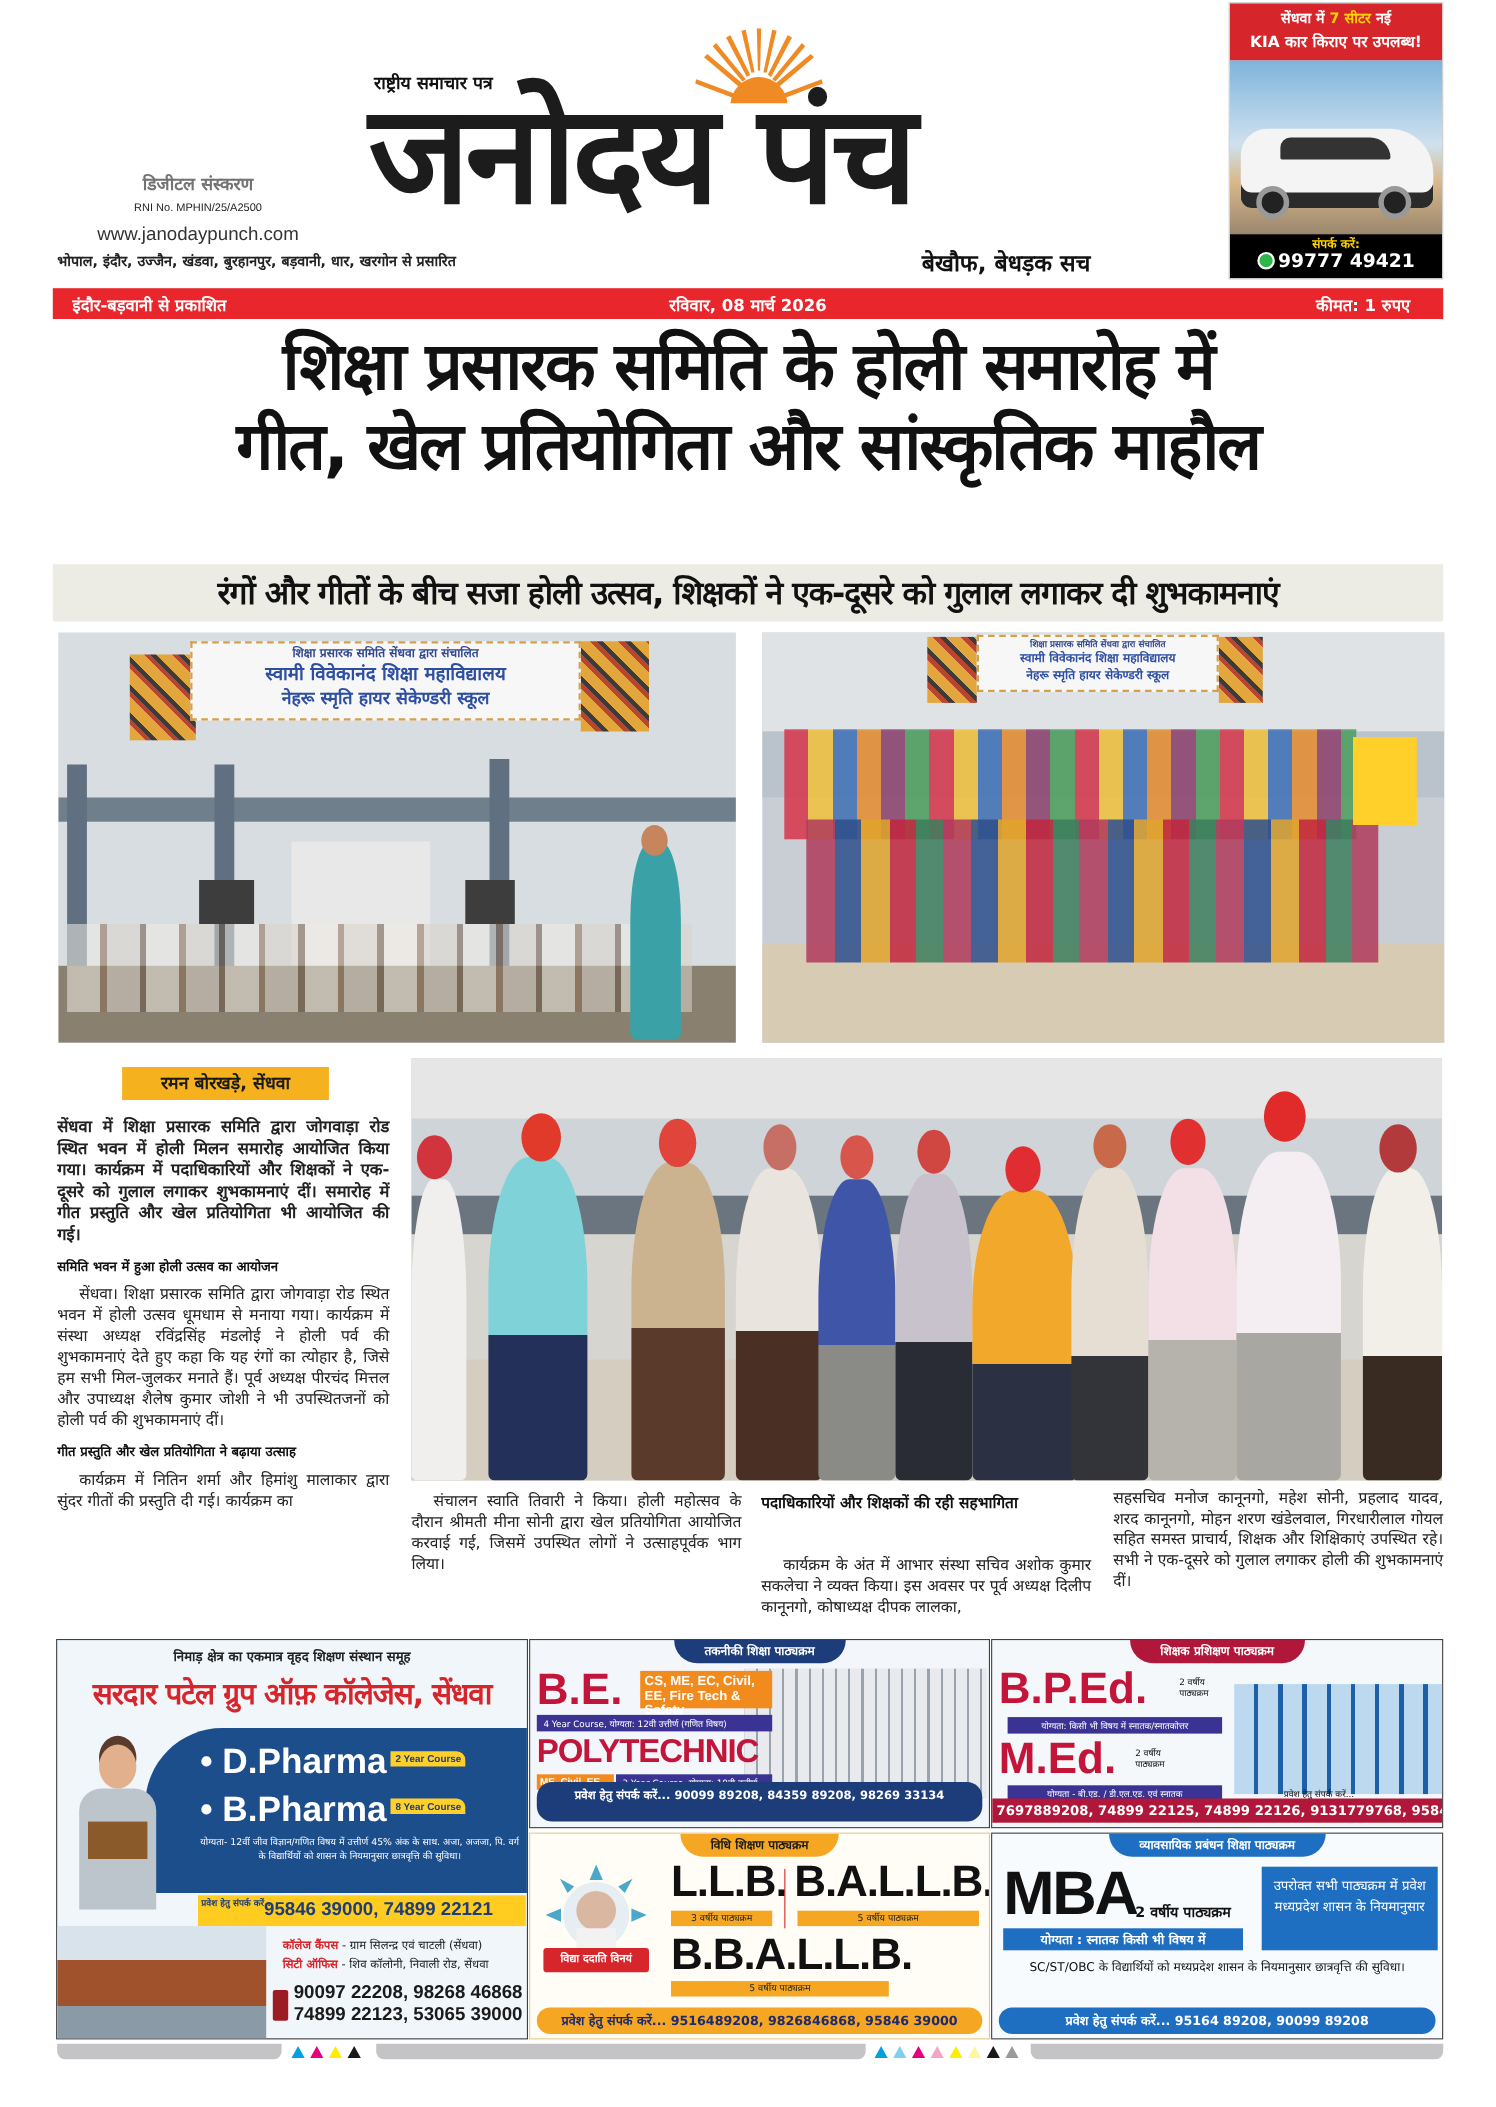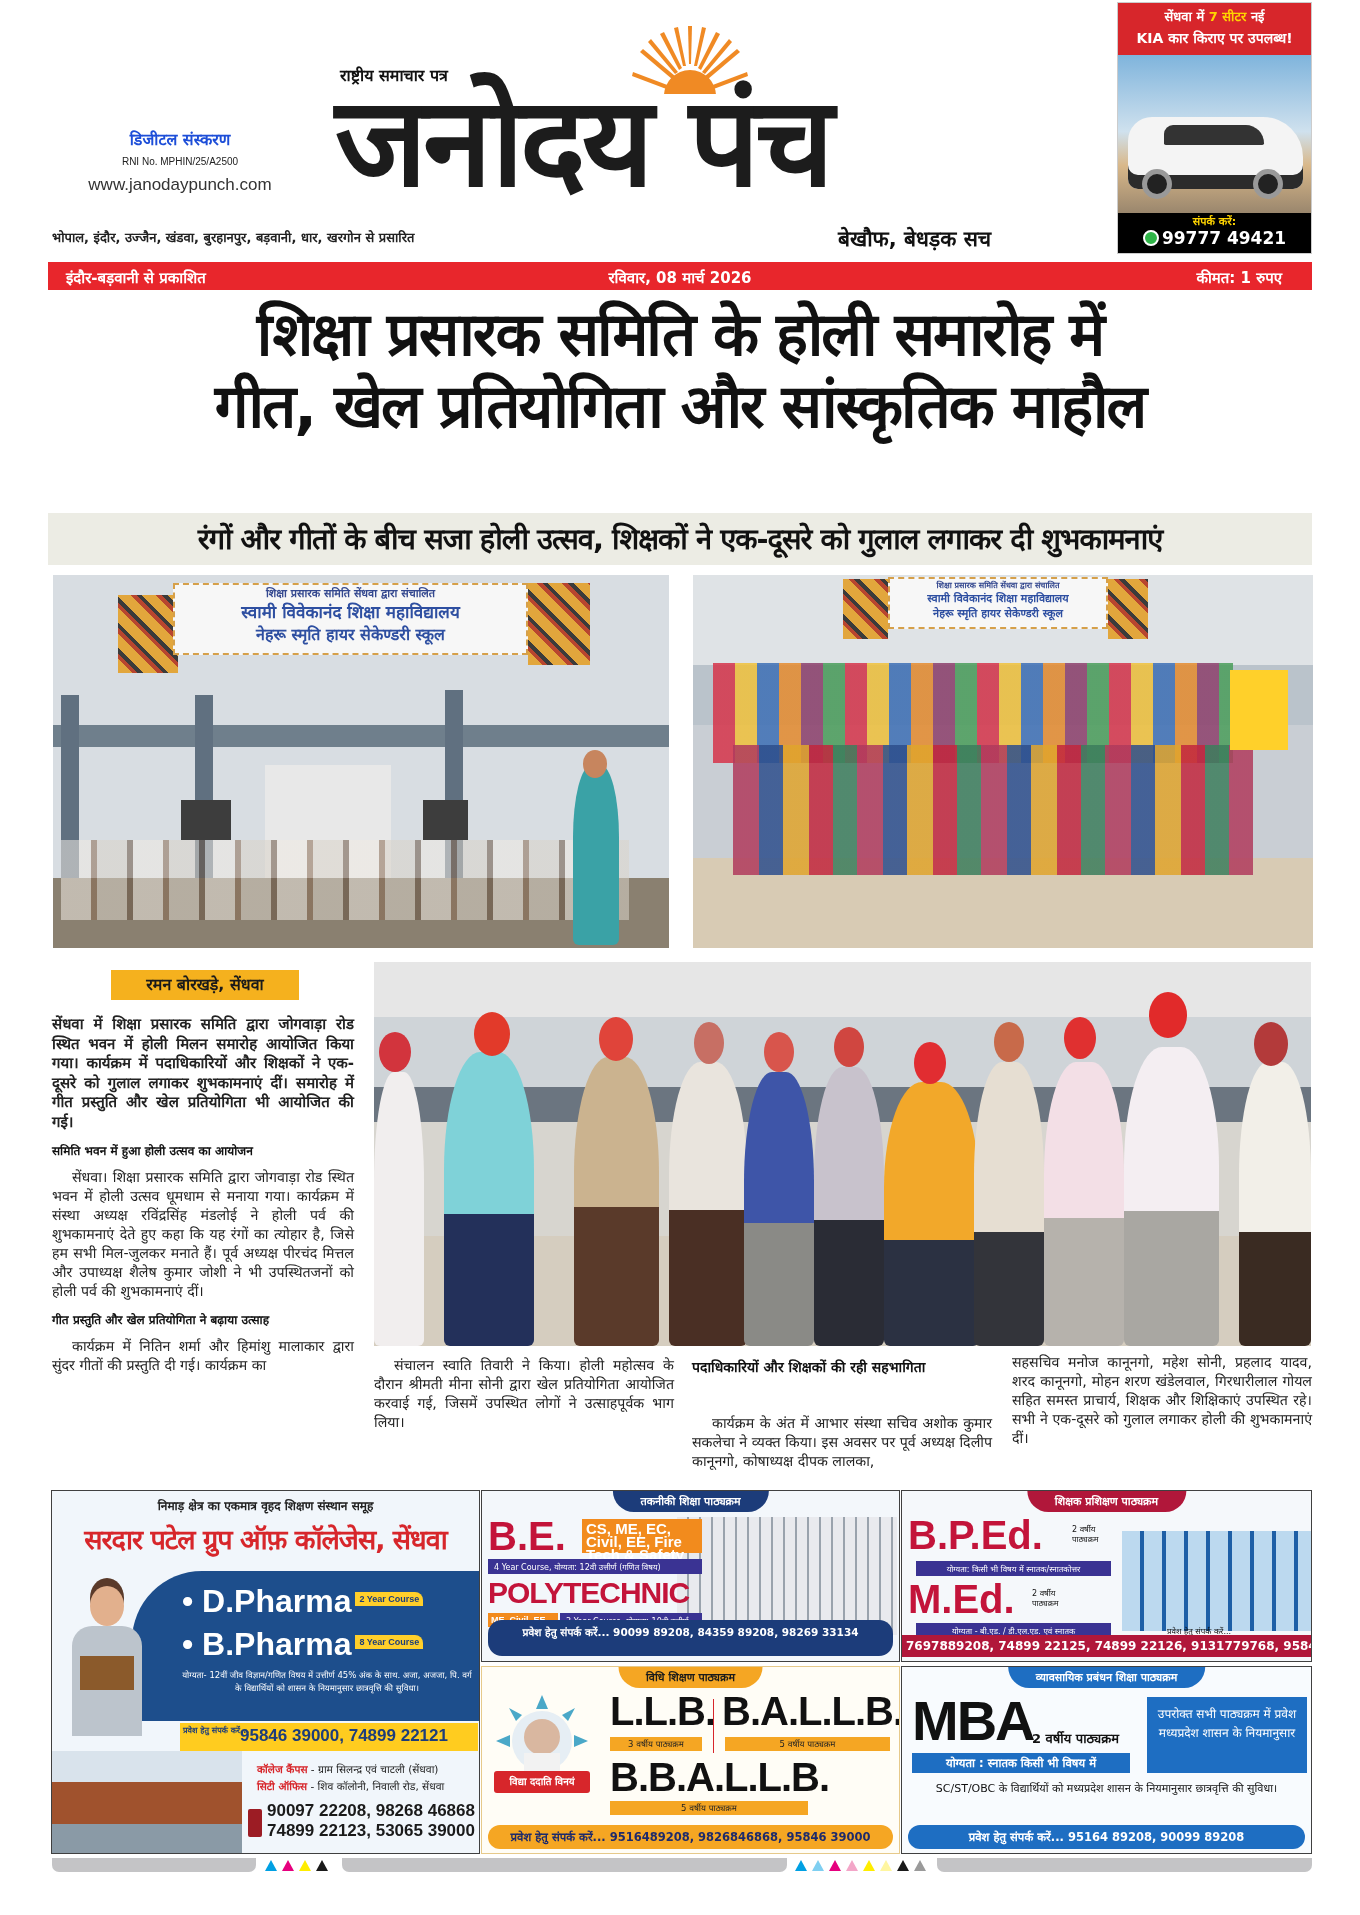--- a/index.html
+++ b/index.html
@@ -2,21 +2,21 @@
 <html><head>
 <meta charset="utf-8">
 <style>
   * { box-sizing: border-box; margin: 0; padding: 0; }
   html, body { width: 1360px; height: 1915px; background: #ffffff; overflow: hidden; }
   body { font-family: "DejaVu Sans", sans-serif; color: #1a1a1a; position: relative; }
 
   
   .masthead { position: absolute; left: 0; top: 0; width: 1360px; height: 258px; }
   .edition { position: absolute; left: 60px; top: 128px; width: 240px; text-align: center; }
-  .edition .e1 { font-size: 16px; font-weight: bold; color: #1d4ed8; }
+  .edition .e1 { font-size: 16px; font-weight: bold; color: #737373; margin-top: 28px; }
   .edition .e2 { font-family: "Liberation Sans", sans-serif; font-size: 10px; color: #222; margin-top: 6px; }
   .edition .e3 { font-family: "Liberation Sans", sans-serif; font-size: 17px; color: #333; margin-top: 8px; }
   .broadcast { position: absolute; left: 52px; top: 228px; font-size: 13px; font-weight: bold; color: #222; }
   .tagline-top { position: absolute; left: 340px; top: 64px; font-size: 16px; font-weight: bold; color: #111; }
   .logo-wrap { position: absolute; left: 335px; top: 22px; width: 720px; height: 200px; }
   .sun { position: absolute; left: 295px; top: 2px; width: 120px; height: 70px; overflow: hidden; }
   .sun svg { display: block; }
   .logo-text { position: absolute; left: 0; top: 50px; font-family: "DejaVu Sans", sans-serif; font-weight: bold; font-size: 124px; line-height: 140px; color: #1c1c1c; letter-spacing: -4px; white-space: nowrap; }
   .slogan { position: absolute; left: 838px; top: 224px; font-size: 21px; font-weight: bold; color: #111; }
 
@@ -321,21 +321,21 @@
   <div class="spg-nums">
     <div>90097 22208, 98268 46868</div>
     <div>74899 22123, 53065 39000</div>
   </div>
 </div>
 
 <div class="ad-box ad-tech">
   <div class="tab-pill" style="background:#1c3c7a;">तकनीकी शिक्षा पाठ्यक्रम</div>
   <div class="bld" style="left:195px;top:26px;width:220px;height:118px;"></div>
   <div class="big-red" style="left:6px;top:24px;font-size:40px;line-height:42px;">B.E.</div>
-  <div class="orange-box" style="left:100px;top:28px;width:120px;height:34px;font-size:15px;padding:3px 4px;line-height:13px;">CS, ME, EC, Civil, EE, Fire Tech &amp; Safety</div>
+  <div class="orange-box" style="left:100px;top:28px;width:120px;height:34px;font-size:12px;padding:3px 4px;line-height:13px;">CS, ME, EC, Civil, EE, Fire Tech &amp; Safety</div>
   <div class="purple-box" style="left:6px;top:68px;width:214px;">4 Year Course, योग्यता: 12वी उत्तीर्ण (गणित विषय)</div>
   <div class="big-red" style="left:6px;top:84px;font-size:30px;line-height:36px;letter-spacing:-1px;">POLYTECHNIC</div>
   <div class="orange-box" style="left:6px;top:122px;width:70px;height:14px;font-size:9px;line-height:14px;padding-left:3px;">ME, Civil, EE</div>
   <div class="purple-box" style="left:78px;top:122px;width:142px;">3 Year Course, योग्यता: 10वी उत्तीर्ण</div>
   <div class="navy-pill" style="font-size:10.5px;">प्रवेश हेतु संपर्क करें... 90099 89208, 84359 89208, 98269 33134</div>
 </div>
 
 <div class="ad-box ad-bped">
   <div class="tab-pill" style="background:#b1173a;">शिक्षक प्रशिक्षण पाठ्यक्रम</div>
   <div class="bld" style="left:220px;top:40px;width:190px;height:100px;background:repeating-linear-gradient(90deg,#bcd9ef 0 18px,#1e5fa6 18px 22px);"></div>

